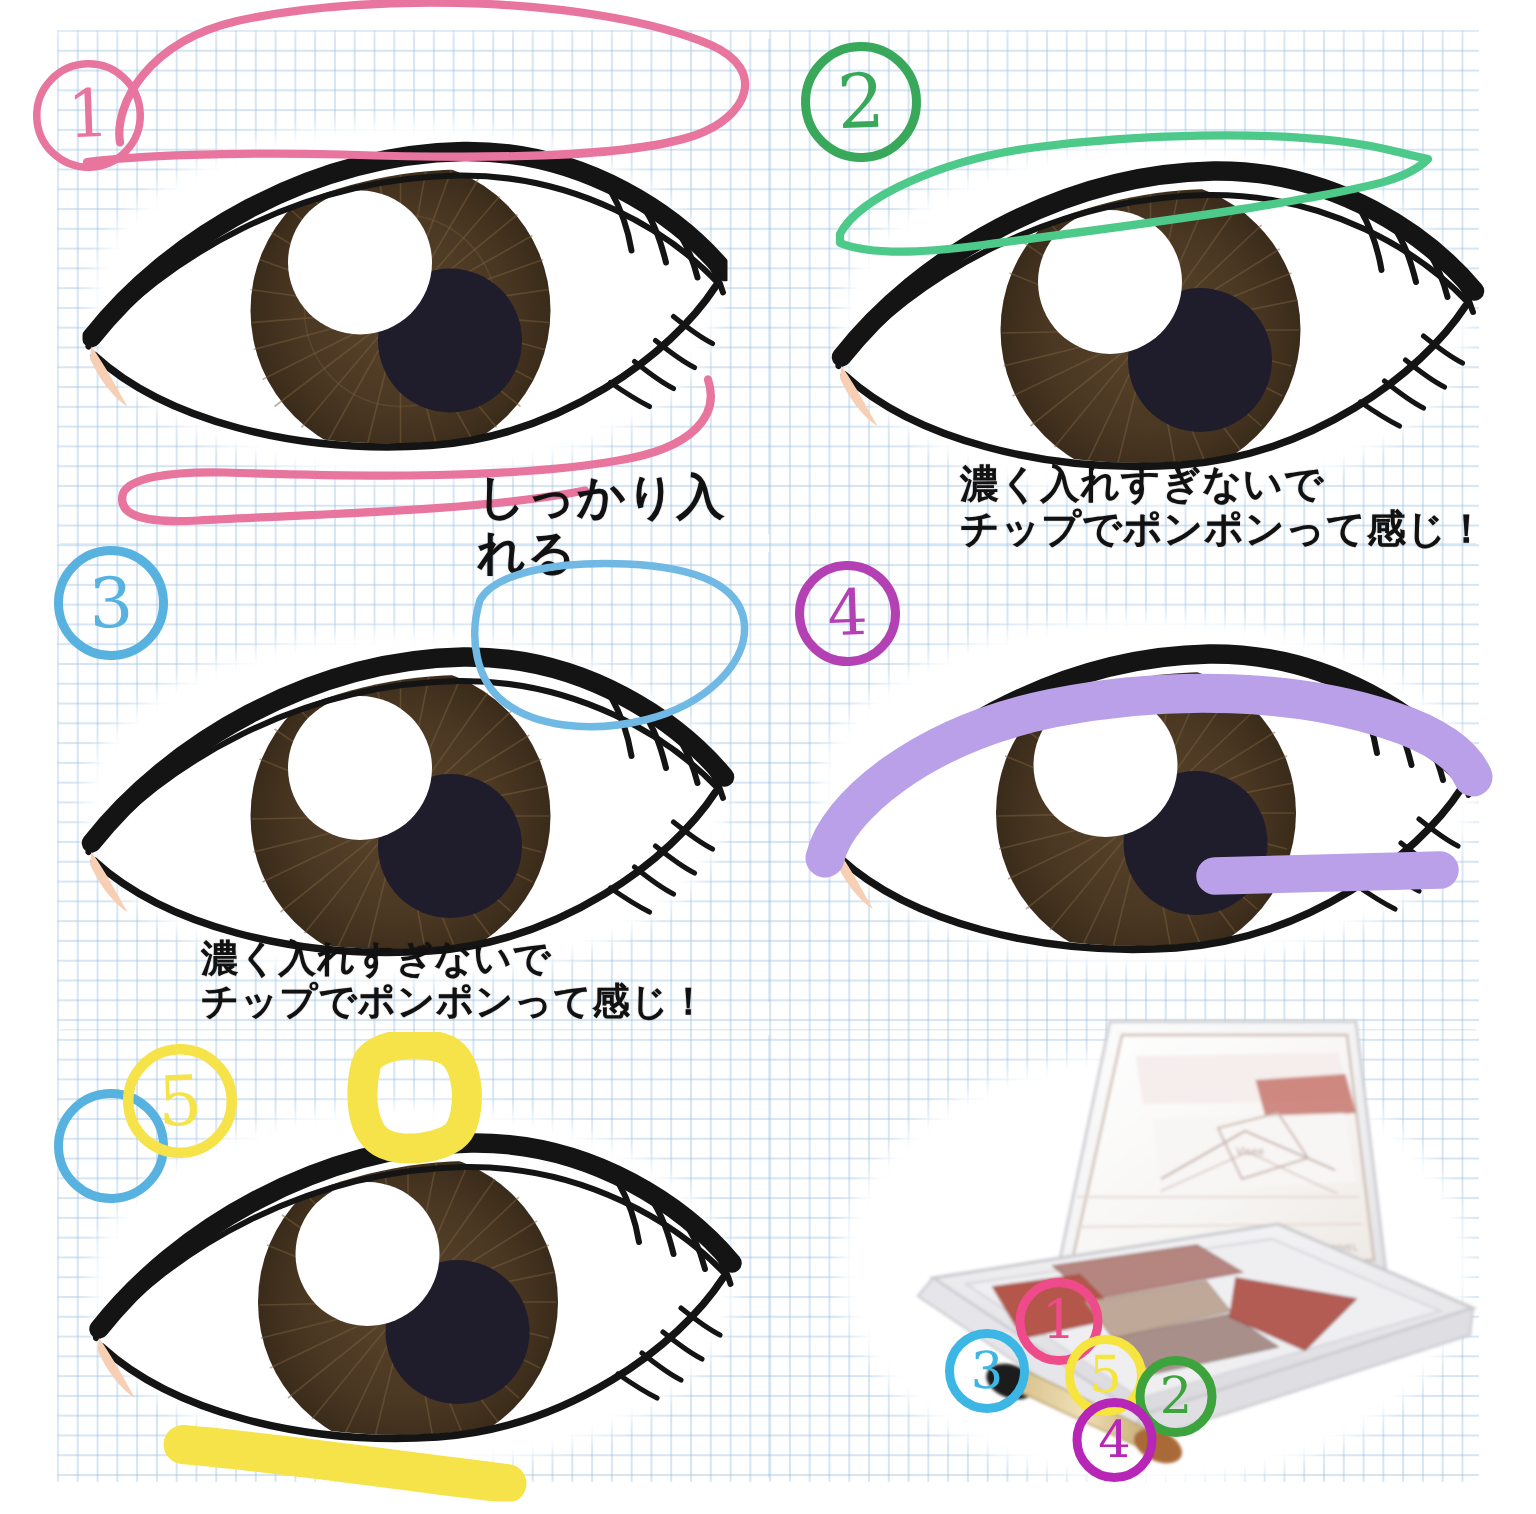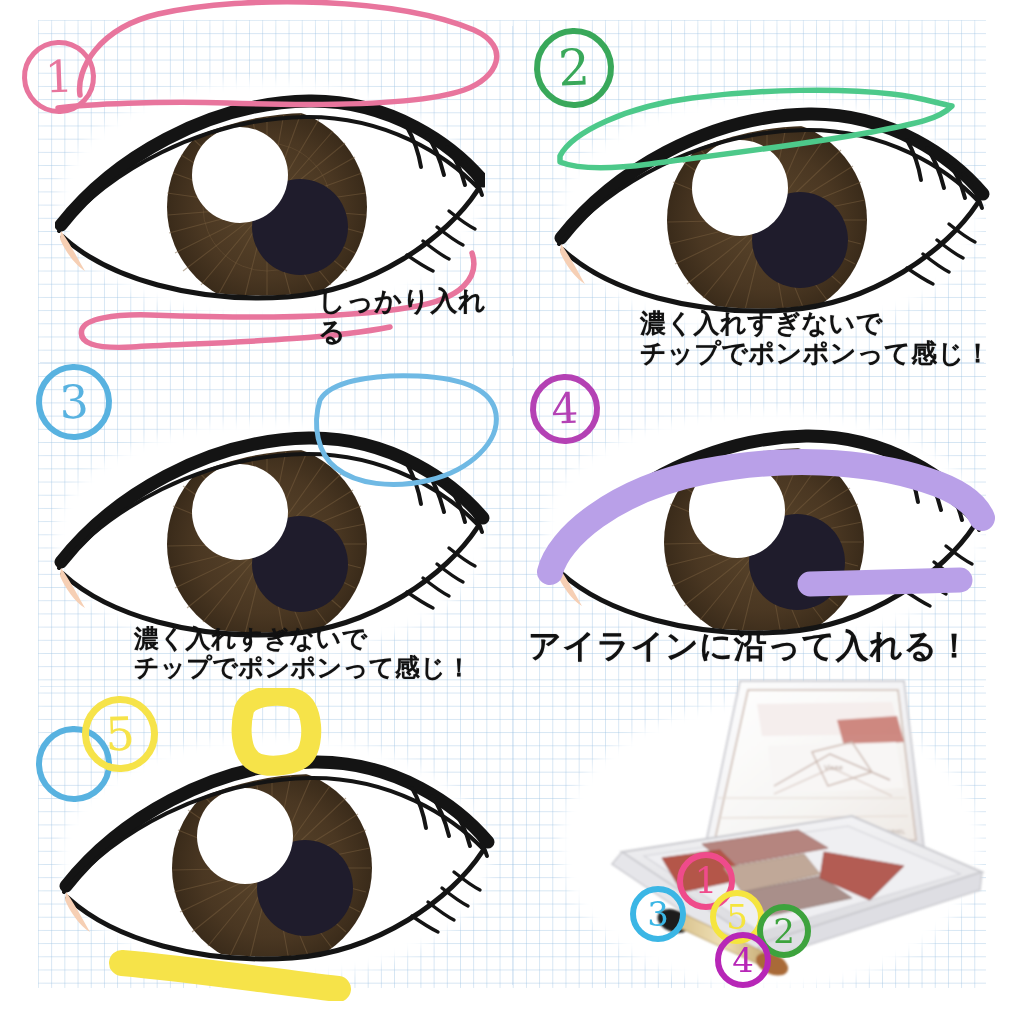--- a/index.html
+++ b/index.html
@@ -195,21 +195,21 @@
     </svg>
 
     <svg class="marker" style="left:60px; top:235px;" width="450" height="125">
       <path d="M412,18 C420,42 402,64 352,72 C272,86 150,82 90,80 C52,79 26,84 22,94 C18,108 34,114 72,112 C140,108 260,106 330,92" fill="none" stroke="#e8759d" stroke-width="5.5" stroke-linecap="round" stroke-linejoin="round"></path>
     </svg>
 
     <div class="step-num" style="left:22px; top:40px; width:74px; height:74px; border-width:5px; border-color:#e8759d; color:#e8759d; font-size:44px;">
       <span>1</span>
     </div>
 
-    <div class="caption" style="left:318px; top:288px; font-size:27px;font-family:Liberation Mono, monospace;">しっかり入れる</div>
+    <div class="caption" style="left:318px; top:313px; font-size:32px;">しっかり入れる</div>
   </div>
 
   <div class="panel" style="left:512px;top:0;width:512px;height:362px;">
 
     <svg class="eye" style="left:38px; top:88px;" width="440" height="250" viewBox="0 0 430 250">
       <defs>
         <radialGradient id="iris2" cx="50%" cy="50%" r="50%">
           <stop offset="0%" stop-color="#5b462c"></stop>
             <stop offset="70%" stop-color="#4a3722"></stop>
             <stop offset="100%" stop-color="#3a2b1a"></stop>
@@ -441,21 +441,20 @@
     </svg>
 
     <svg class="marker" style="left:280px; top:200px;" width="190" height="40">
       <path d="M18,22 L168,18" fill="none" stroke="#b9a0e8" stroke-width="25" stroke-linecap="round"></path>
     </svg>
 
     <div class="step-num" style="left:18px; top:12px; width:70px; height:70px; border-width:6px; border-color:#b441b4; color:#b441b4; font-size:42px;">
       <span>4</span>
     </div>
 
-    <div class="caption" style="left:16px; top:265px; font-size:33px;">アイラインに沿って入れる！</div>
   </div>
 
   <div class="panel" style="left:0;top:686px;width:512px;height:323px;">
 
     <svg class="eye" style="left:55px; top:50px;" width="440" height="250" viewBox="0 0 430 250">
       <defs>
         <radialGradient id="iris5" cx="50%" cy="50%" r="50%">
           <stop offset="0%" stop-color="#5b462c"></stop>
             <stop offset="70%" stop-color="#4a3722"></stop>
             <stop offset="100%" stop-color="#3a2b1a"></stop>

